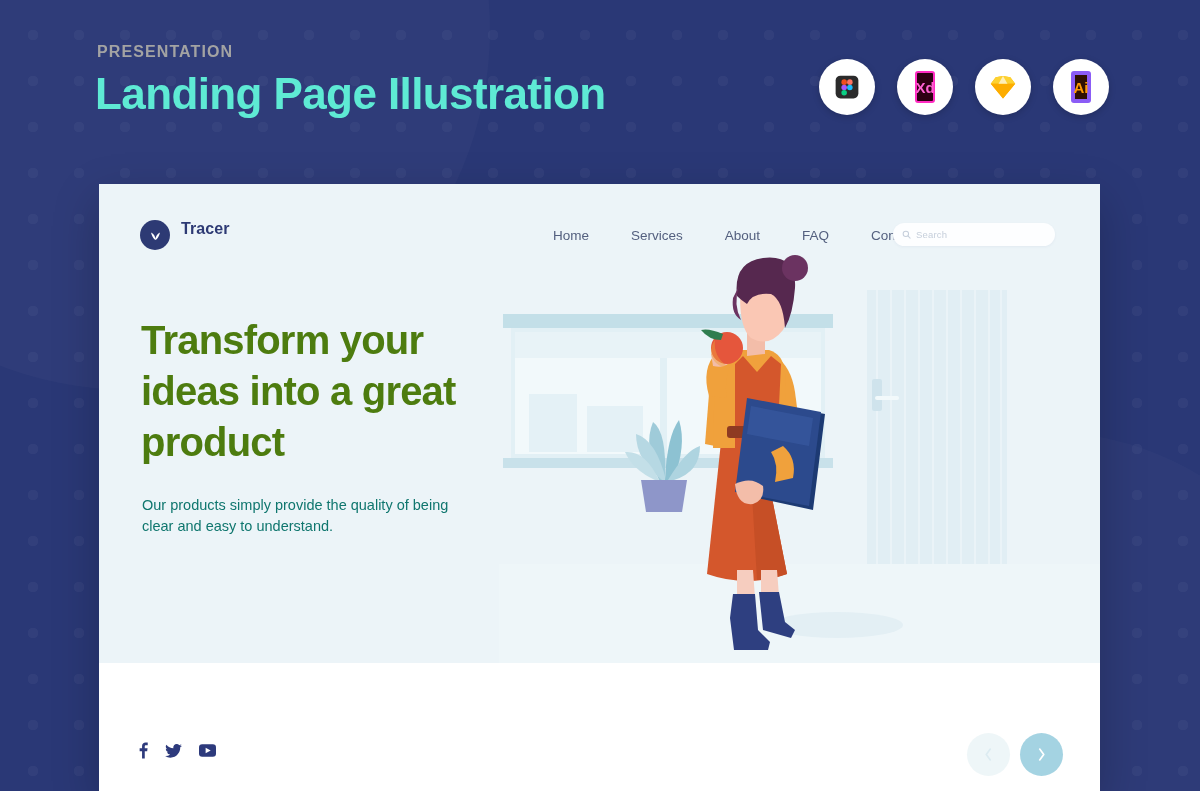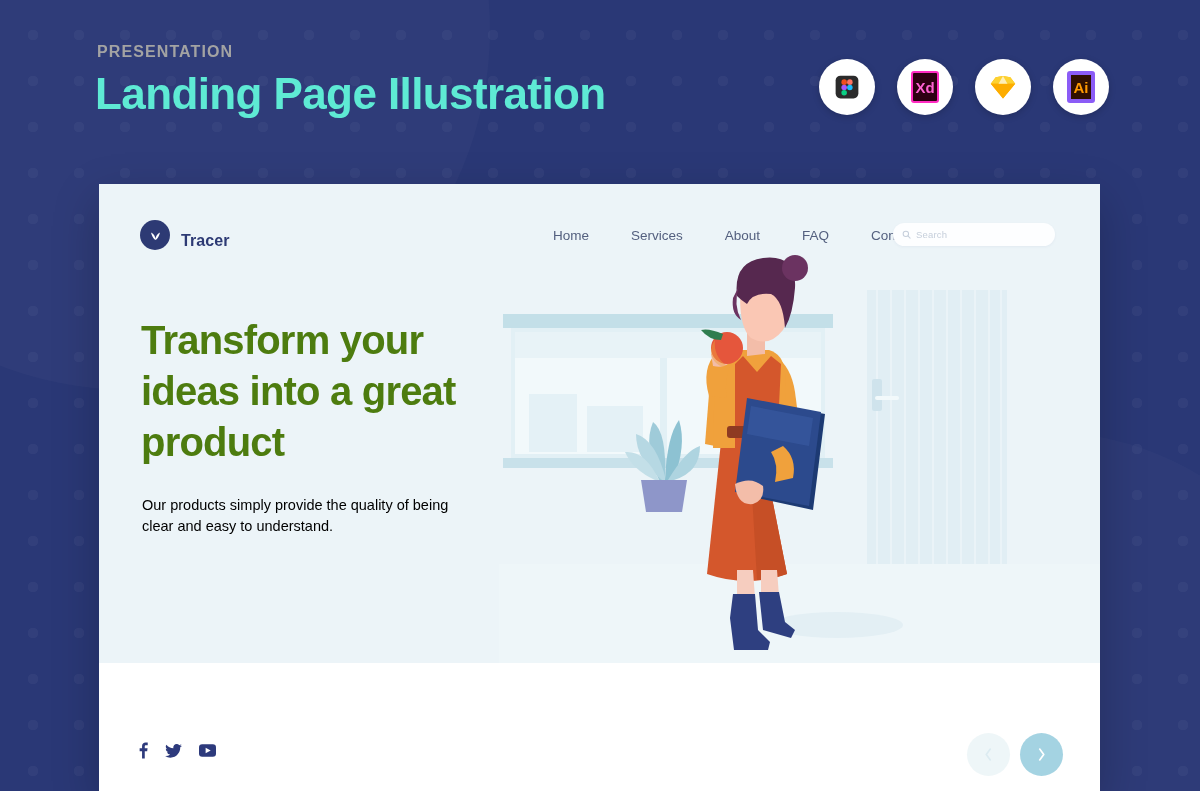--- a/index.html
+++ b/index.html
@@ -36,41 +36,41 @@
     position:absolute; left:95px; top:69px;
     font-size:44px; font-weight:bold; letter-spacing:-.6px; color:#5eead4;
   }
   .apps { position:absolute; right:91px; top:59px; display:flex; gap:22px; }
   .app {
     width:56px; height:56px; border-radius:50%; background:#fff;
     display:flex; align-items:center; justify-content:center;
     box-shadow:0 2px 7px rgba(0,0,0,.18);
   }
   .app .sq {
-    width:28px; height:32px; border-radius:3px;
+    width:20px; height:32px; border-radius:3px;
     display:flex; align-items:center; justify-content:center;
     font-size:15px; font-weight:bold; line-height:1;
   }
   .sq-xd { background:#2e0012; border:2px solid #ff2bc2; color:#ff61d2; }
   .sq-ai { background:#301000; border:4px solid #8b5cf6; color:#ff9a00; font-size:14px; }
 
   
   .card {
     position:absolute; left:99px; top:184px; width:1001px; height:607px;
     background:#ffffff; overflow:hidden;
     box-shadow:0 16px 44px rgba(0,0,0,.22);
   }
   .hero-band {
     position:absolute; left:0; top:0; width:100%; height:479px;
     background:#ecf4f8;
   }
 
   
   .nav { position:absolute; left:0; top:0; width:100%; height:106px; }
-  .brand { position:absolute; left:41px; top:36px; display:flex; align-items:flex-end; gap:11px; }
+  .brand { position:absolute; left:41px; top:36px; display:flex; align-items:flex-start; gap:11px; }
   .logo-dot {
     width:30px; height:30px; border-radius:50%; background:#2d3a74;
     display:flex; align-items:center; justify-content:center;
   }
   .brand-name { font-size:16px; font-weight:bold; color:#2d3a74; letter-spacing:.1px; }
   .nav-links {
     position:absolute; left:438px; top:44px; display:flex; gap:26px;
     font-size:13.5px; color:#54607f;
   }
   .nav-links span { cursor:pointer;margin-left:16px; }
@@ -82,21 +82,21 @@
   .search-ph { font-size:9.5px; color:#c6cfdb; letter-spacing:.2px; }
 
   
   .headline {
     position:absolute; left:42px; top:131px; width:340px;
     font-size:40px; font-weight:bold; line-height:1.28;
     letter-spacing:-.8px; color:#4d7c0f;
   }
   .subcopy {
     position:absolute; left:43px; top:311px; width:330px;
-    font-size:14.5px; line-height:1.45; color:#000000;
+    font-size:14.5px; line-height:1.45; color:#0f766e;
   }
   .cta {
     position:absolute; left:43px; top:403px; width:142px; height:42px;
     background:#dd4c3c; border:none; border-radius:21px; cursor:pointer;
     color:#fff; font-size:13px; font-weight:bold; letter-spacing:1.2px;
     font-family:"Liberation Sans", sans-serif;
   }
 
   
   .socials {

